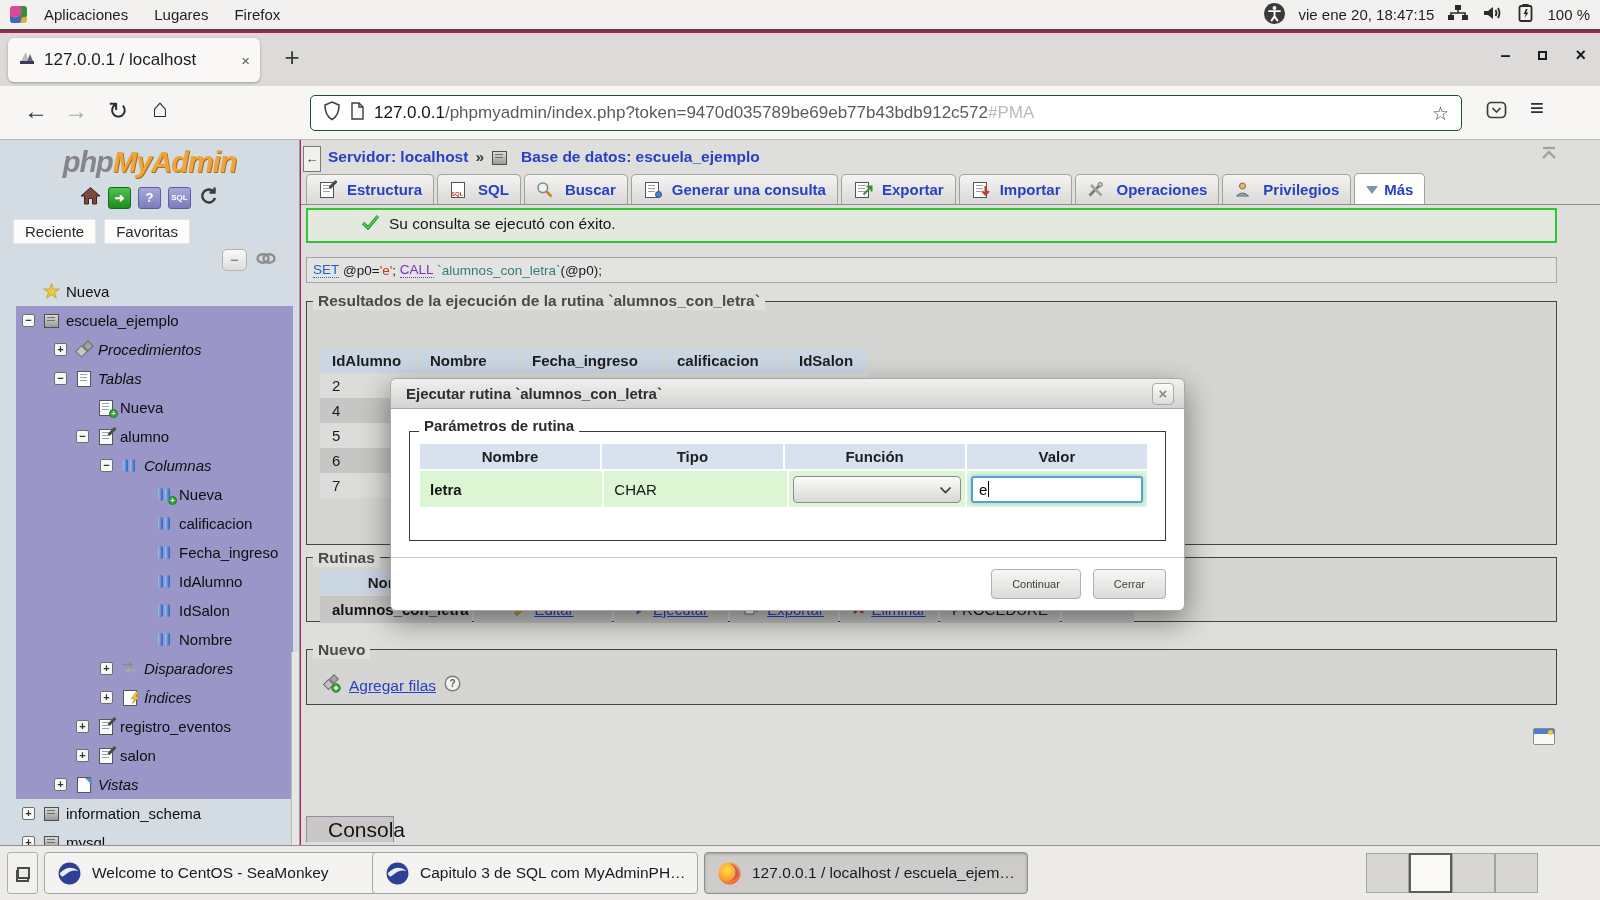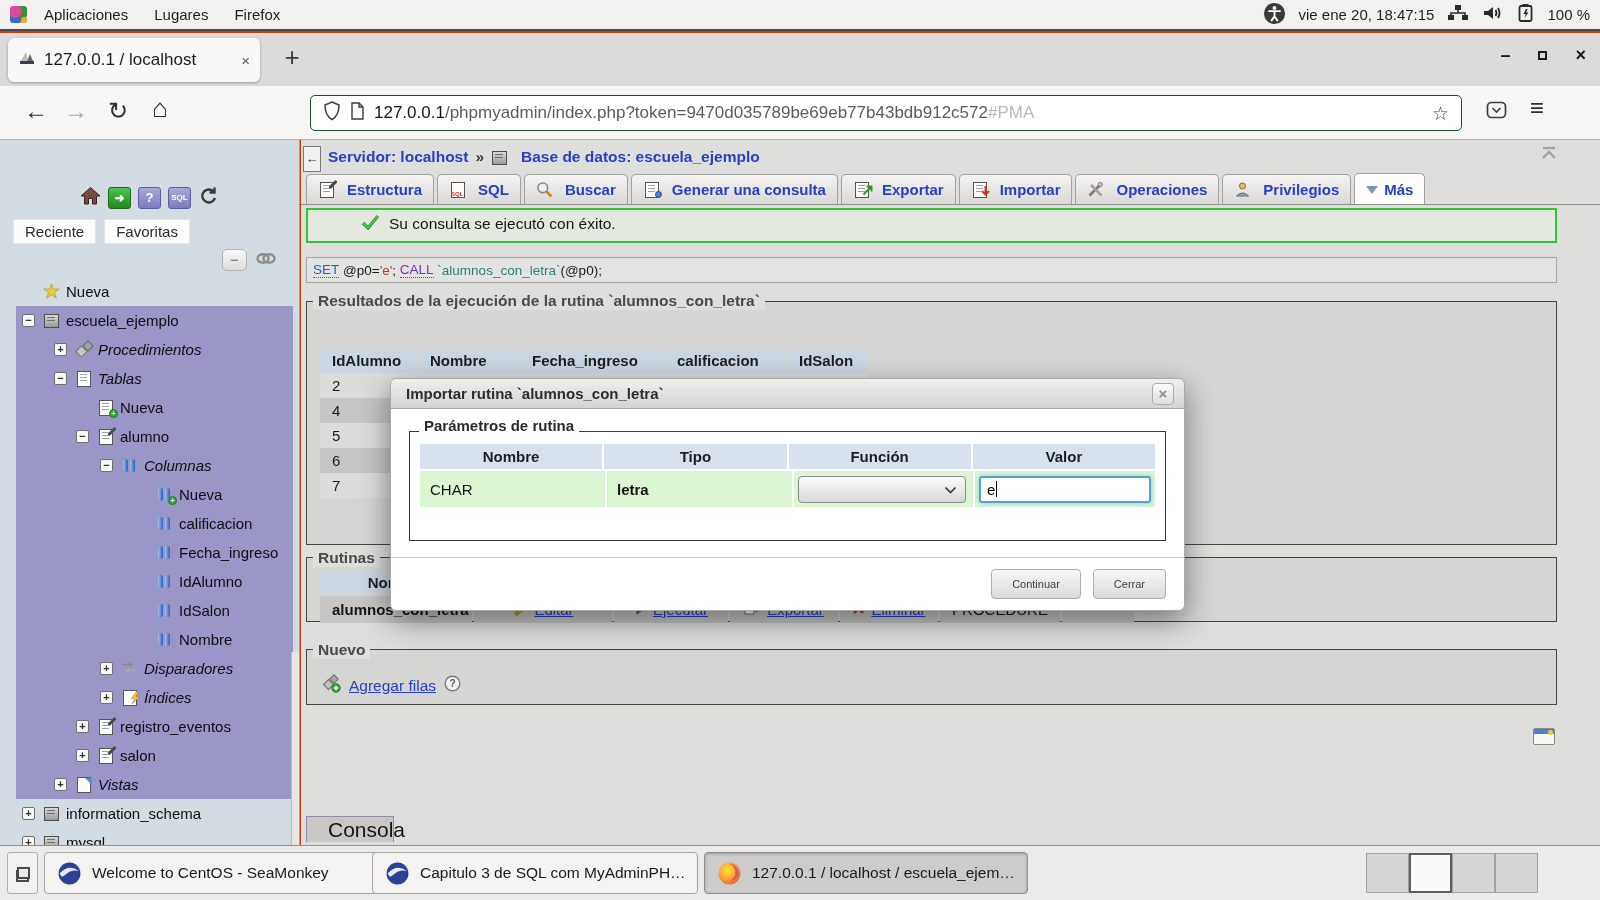--- a/index.html
+++ b/index.html
@@ -1,17 +1,17 @@
 <!DOCTYPE html>
 <html><head>
 <meta charset="utf-8">
 <style>
 *{margin:0;padding:0;box-sizing:border-box;font-family:"Liberation Sans",sans-serif}
 html,body{width:1600px;height:900px;overflow:hidden;background:#DEDEDC}
-#screen{position:relative;width:1600px;height:900px;background:#c2410c;overflow:hidden}
+#screen{position:relative;width:1600px;height:900px;background:#be185d;overflow:hidden}
 
 
 #menubar{position:absolute;left:0;top:0;width:1600px;height:31px;background:#F2F1EF;border-bottom:2px solid #4A4A48;display:flex;align-items:center;font-size:15px;color:#1E1E1E}
 .distro{width:17px;height:17px;margin:0 4px 0 10px;border-radius:3px;background:
  radial-gradient(circle at 30% 30%,#D84A9A 0 38%,transparent 40%),
  radial-gradient(circle at 72% 28%,#3A8E3A 0 38%,transparent 40%),
  radial-gradient(circle at 28% 72%,#3A6AC0 0 38%,transparent 40%),
  radial-gradient(circle at 72% 72%,#E0B03A 0 38%,transparent 40%),#EFEFED}
 .menu-item{padding:0 13px;height:100%;display:flex;align-items:center;cursor:default}
 .mb-right{margin-left:auto;display:flex;align-items:center;gap:13px;padding-right:10px}
@@ -127,21 +127,21 @@
 
 #dialog{position:absolute;left:390px;top:378px;width:795px;z-index:60;box-shadow:0 10px 30px rgba(0,0,0,.45);border-radius:6px}
 .dtitle{height:31px;background:linear-gradient(#F0F0EE,#D3D3D1);border:1px solid #A9A9A7;border-radius:6px 6px 0 0;display:flex;align-items:center;padding:0 10px 0 15px;font-size:15px;font-weight:bold;color:#2E2E2E}
 .dclose{margin-left:auto;width:22px;height:22px;background:linear-gradient(#FBFBF9,#DDDDDB);border:1px solid #ABABA9;border-radius:4px;color:#8A8A88;font-weight:bold;font-size:15px;text-align:center;line-height:20px}
 .dbody{background:#FFF;border:1px solid #A9A9A7;border-top:none;border-radius:0 0 6px 6px;height:202px;position:relative}
 #pfset{position:absolute;left:18px;top:22px;right:18px;height:110px;border:1px solid #3A3A38}
 #plegend{position:absolute;left:28px;top:8px;background:#FFF;padding:0 5px;font-weight:bold;font-size:15px;color:#2A2A2A;z-index:2}
 #ptable{position:absolute;left:10px;top:12px;right:10px}
 .phrow{display:flex;height:25px}
 .phc{flex:1;background:#D8E2EF;margin-right:2px;display:flex;align-items:center;justify-content:center;font-weight:bold;font-size:15px;color:#1E1E1E}
-.phc:last-child,.pdc:last-child{margin-right:0}
+.phc:last-child,.pdc:last-child{margin-right:8px}
 .pdrow{display:flex;height:36px;margin-top:2px}
 .pdc{flex:1;background:#DCF6D4;margin-right:2px;display:flex;align-items:center;font-size:15px;color:#141414;padding:0 4px}
 .pdc.bold{font-weight:bold;padding-left:10px}
 .pdc.plain{padding-left:10px}
 #fsel{width:168px;height:27px;background:linear-gradient(#FBFBF9,#D8D8D6);border:1px solid #8A8A88;border-radius:4px;display:flex;align-items:center;justify-content:flex-end;padding:0 8px}
 #vinput{width:172px;height:27px;background:#FFF;border:2px solid #55A2D2;box-shadow:0 0 4px #8AC4E8;border-radius:3px;display:flex;align-items:center;padding-left:6px;font-size:15px;color:#000}
 .caret{width:1px;height:16px;background:#000;margin-left:1px}
 .dhr{position:absolute;left:0;right:0;top:148px;border-top:1px solid #C9C9C7}
 .dbtns{position:absolute;right:18px;top:160px;display:flex;gap:12px}
 .dbtn{padding:8px 20px;background:linear-gradient(#F7F7F5,#DBDBD9);border:1px solid #AFAFAD;border-radius:4px;font-size:11px;color:#3E3E3C}
@@ -232,20 +232,21 @@
       <span class="url-star">☆</span>
     </div>
     <span class="tbic" style="left:1486px" id="pocket-slot"><svg width="21" height="18">
           <rect x="1.5" y="1.5" width="18" height="15" rx="4" fill="none" stroke="#3E3E3C" stroke-width="1.7"></rect>
           <path d="M6.5 7 L10.5 11 L14.5 7" fill="none" stroke="#3E3E3C" stroke-width="1.7"></path>
         </svg></span>
     <span class="tbic" style="left:1530px;font-size:24px;top:8px;color:#2E2E2E">≡</span>
   </div>
 
   <div id="sidebar">
+    <div id="logo"><span class="lp">php</span><span class="lm">MyAdmin</span></div>
     <div id="pma-icons">
       <span id="house-slot"><svg width="21" height="19">
             <path d="M10.5 1.5 L20 10 H16.5 V18 H12.5 V12.5 H8.5 V18 H4.5 V10 H1 Z" fill="#7A4A3E" stroke="#3A241C" stroke-width="1"></path>
           </svg></span>
       <span class="hbox exit">➜</span>
       <span class="hbox qm">?</span>
       <span class="hbox sqlb">SQL</span>
       <span id="refresh-slot"><svg width="21" height="19">
             <path d="M16 6 A6.5 6.5 0 1 0 17 12" fill="none" stroke="#3A3A38" stroke-width="2.4"></path>
             <path d="M16.5 1.5 V6.5 H11.5" fill="none" stroke="#3A3A38" stroke-width="2.4"></path>
@@ -589,36 +590,36 @@
 
     <div id="console">
       <span class="conic"></span>
       <span>Consola</span>
     </div>
     <div id="miniwin"></div>
   </div>
 
   <div id="dialog">
     <div class="dtitle">
-      <span>Importar rutina `alumnos_con_letra`</span>
+      <span>Ejecutar rutina `alumnos_con_letra`</span>
       <span class="dclose">×</span>
     </div>
     <div class="dbody">
       <div id="plegend">Parámetros de rutina</div>
       <div id="pfset">
         <div id="ptable">
           <div class="phrow" id="phrow">
               <div class="phc">Nombre</div>
               <div class="phc">Tipo</div>
               <div class="phc">Función</div>
               <div class="phc">Valor</div>
             </div>
           <div class="pdrow">
+            <div class="pdc bold">letra</div>
             <div class="pdc plain">CHAR</div>
-            <div class="pdc bold">letra</div>
             <div class="pdc">
               <div id="fsel">
                 <span id="selchev-slot"><svg width="13" height="9">
                       <path d="M1.5 1.5 L6.5 6.5 L11.5 1.5" fill="none" stroke="#3A3A38" stroke-width="1.7"></path>
                     </svg></span>
               </div>
             </div>
             <div class="pdc">
               <div id="vinput">
                 <span>e</span>

